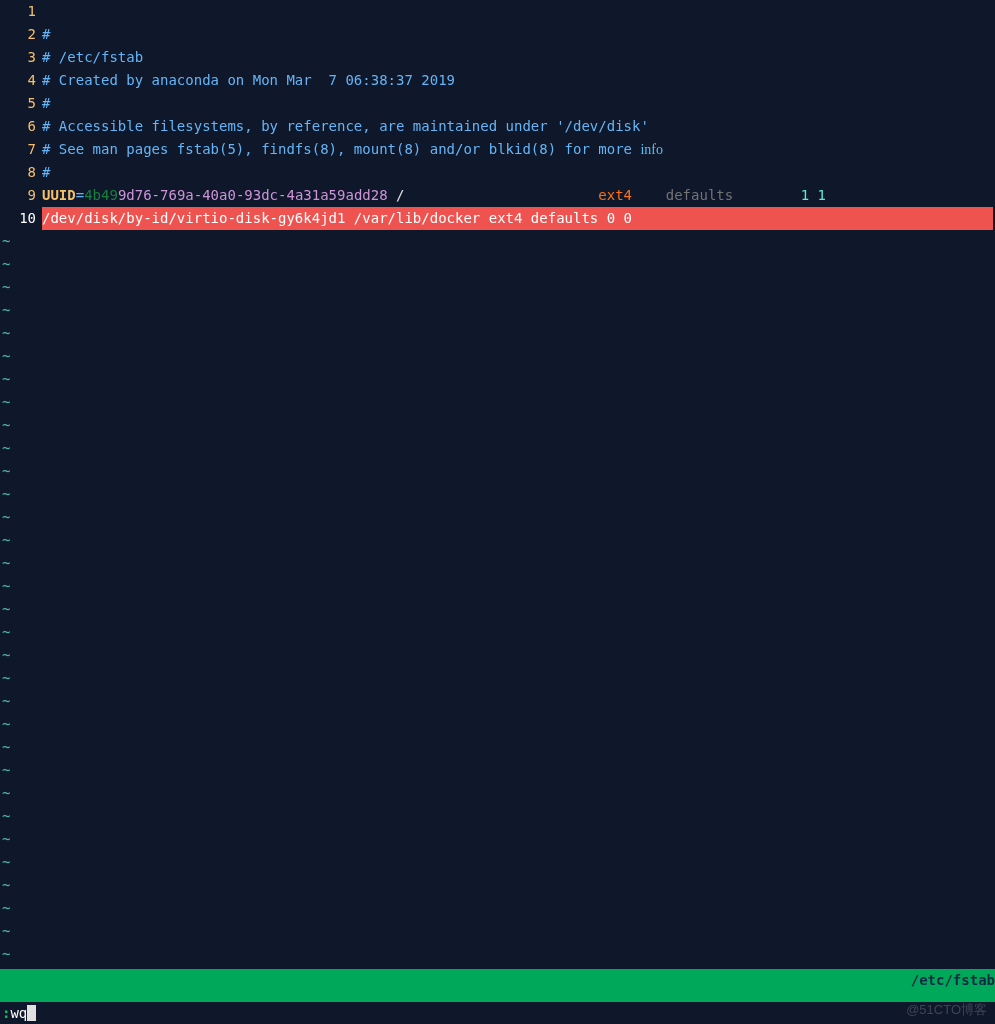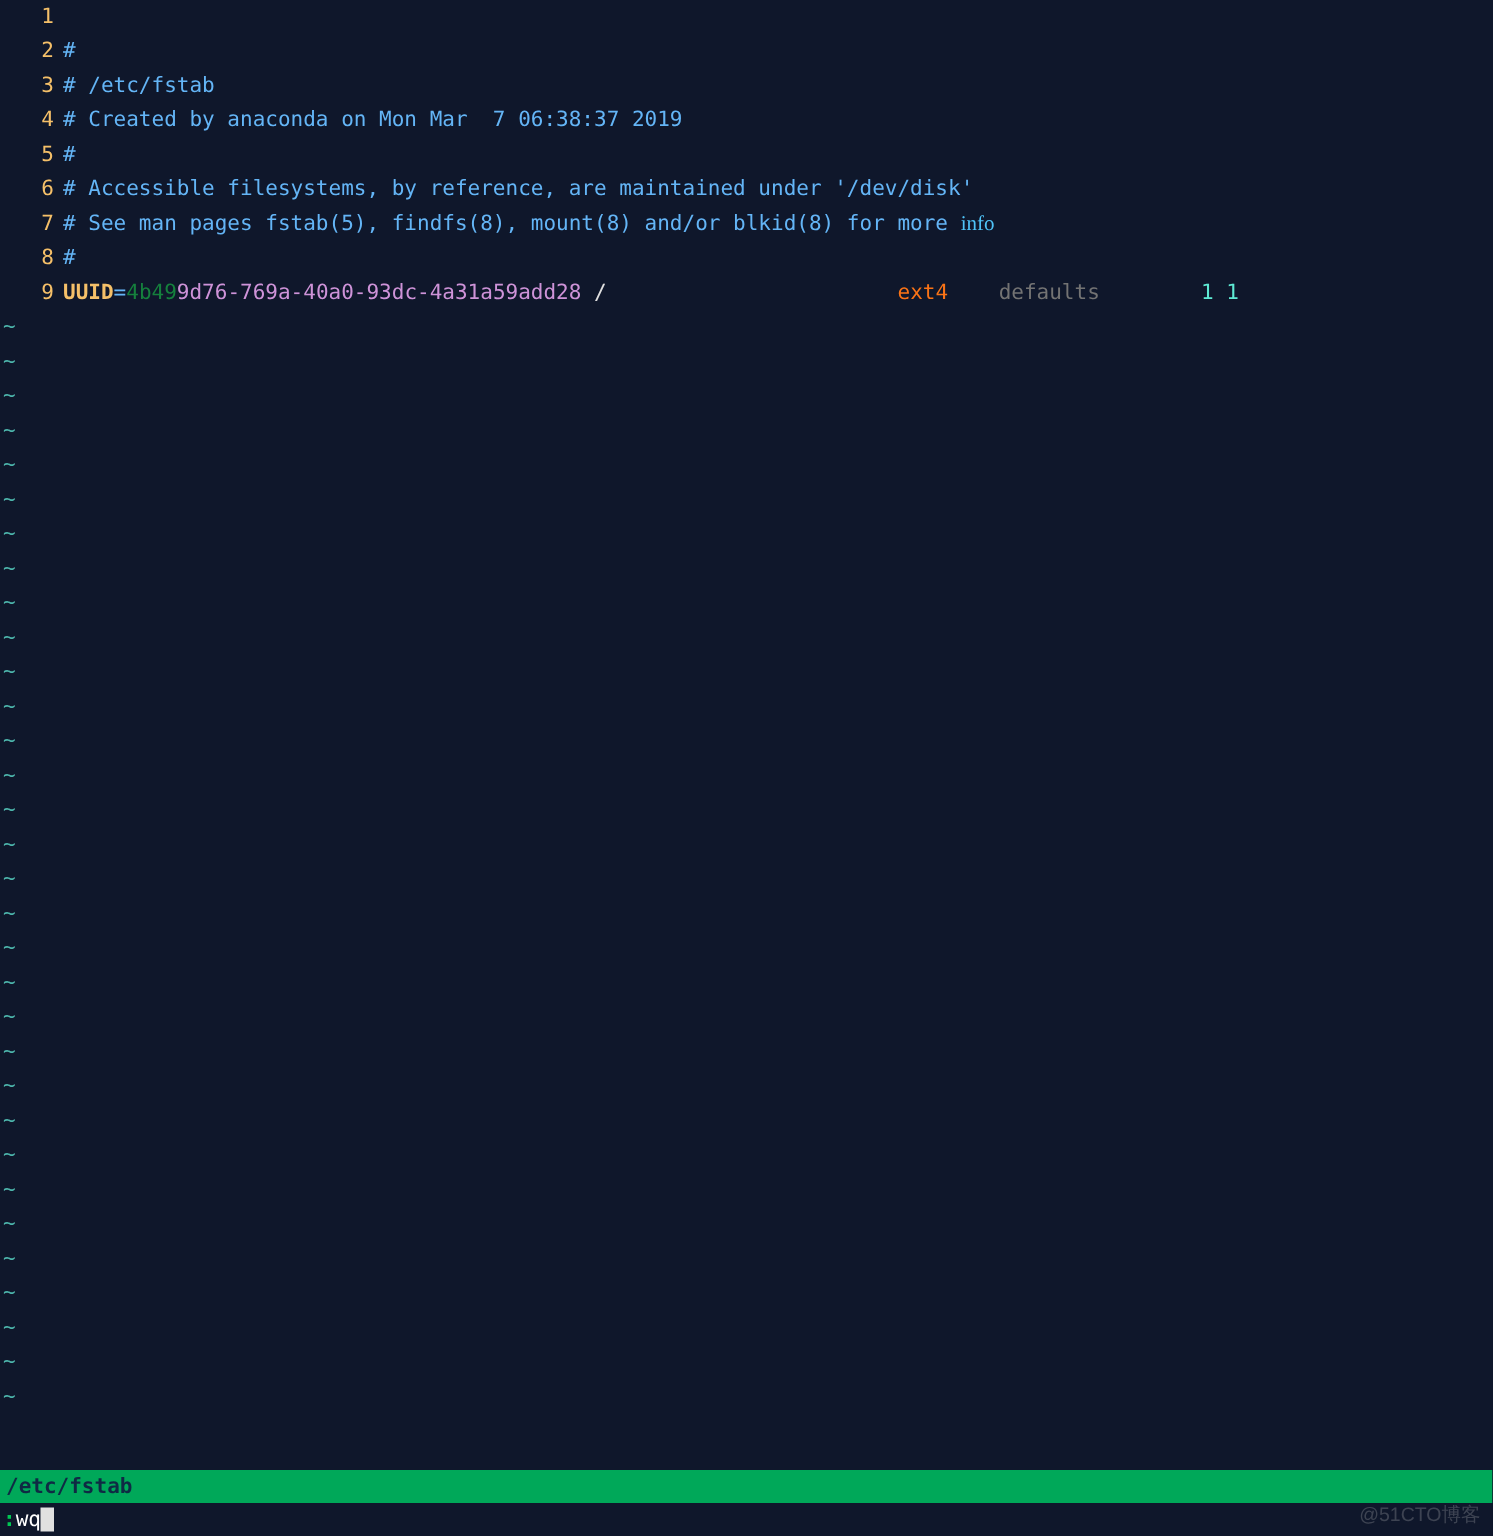--- a/index.html
+++ b/index.html
@@ -63,23 +63,24 @@
   }
   .tilde-line {
     height: 23px;
     color: #4db6ac;
     padding-left: 2px;
   }
   .status-bar {
     background: #00a859;
     color: #0f2a44;
     font-weight: bold;
-    height: 22px;
+    height: 33px;
     line-height: 22px;
     padding-left: 4px;
+    text-align: right;
   }
   .command-line {
     background: #0f172b;
     color: #ffffff;
     height: 22px;
     line-height: 22px;
     padding-left: 2px;
     display: flex;
     align-items: center;
   }
@@ -146,20 +147,24 @@
     <div class="line">
       <span class="gutter">8</span>
       <span class="content comment">#</span>
     </div>
 
     <div class="line">
       <span class="gutter">9</span>
       <span class="content"><span class="uuid-key">UUID</span><span class="uuid-eq">=</span><span class="uuid-part1">4b49</span><span class="uuid-rest">9d76-769a-40a0-93dc-4a31a59add28</span><span class="slash"> /</span><span>                       </span><span class="ext4">ext4</span><span>    </span><span class="defaults">defaults</span><span>        </span><span class="one-one">1 1</span></span>
     </div>
 
+    <div class="line">
+      <span class="gutter current">10</span>
+      <span class="content"><span class="highlighted">/dev/disk/by-id/virtio-disk-gy6k4jd1 /var/lib/docker ext4 defaults 0 0</span></span>
+    </div>
 
   </div>
 
   <div class="tilde-area">
     <div class="tilde-line">~</div>
     <div class="tilde-line">~</div>
     <div class="tilde-line">~</div>
     <div class="tilde-line">~</div>
     <div class="tilde-line">~</div>
     <div class="tilde-line">~</div>

